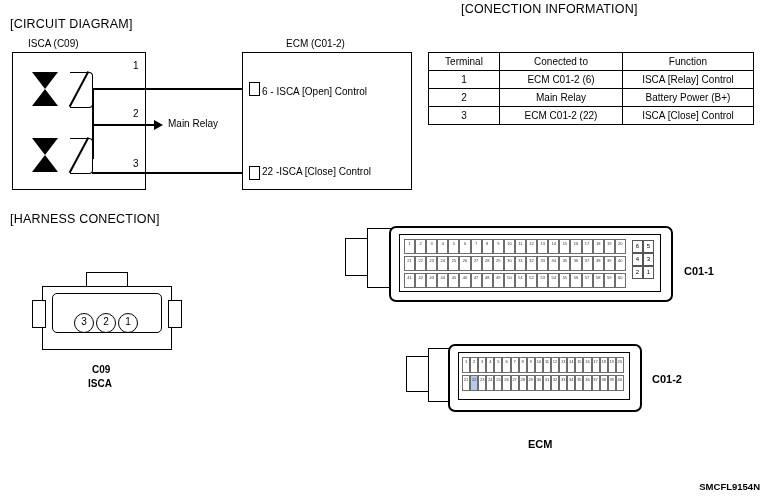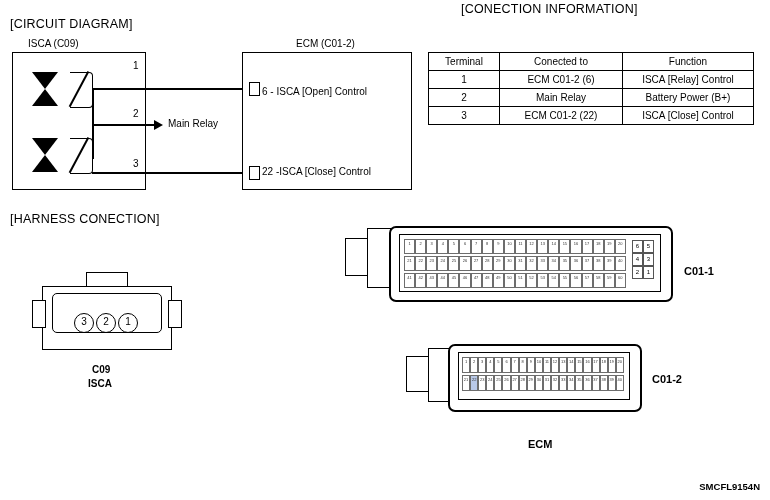--- a/index.html
+++ b/index.html
@@ -187,21 +187,21 @@
     right: 10px; bottom: 8px;
     font-size: 9.5px; font-weight: bold;
   }
 </style>
 </head>
 <body>
 
 <div class="abs lbl-heading" style="left:10px; top:8px;margin-top:9px;">[CIRCUIT DIAGRAM]</div>
 
 <div class="abs small-txt" style="left:28px; top:38px;">ISCA (C09)</div>
-<div class="abs small-txt" style="left:296px; top:38px;">ECM (C01-2)</div>
+<div class="abs small-txt" style="left:286px; top:38px;">ECM (C01-2)</div>
 
 <div class="abs" id="circuit-box-isca"></div>
 <div class="abs" id="circuit-box-ecm"></div>
 
 <div class="abs bowtie" style="left:32px; top:72px;"></div>
 <div class="abs coil-brk" style="left:70px; top:72px;"></div>
 <div class="abs coil-slash" style="left:78px; top:69px;"></div>
 
 <div class="abs bowtie" style="left:32px; top:138px;"></div>
 <div class="abs coil-brk" style="left:70px; top:138px;"></div>

